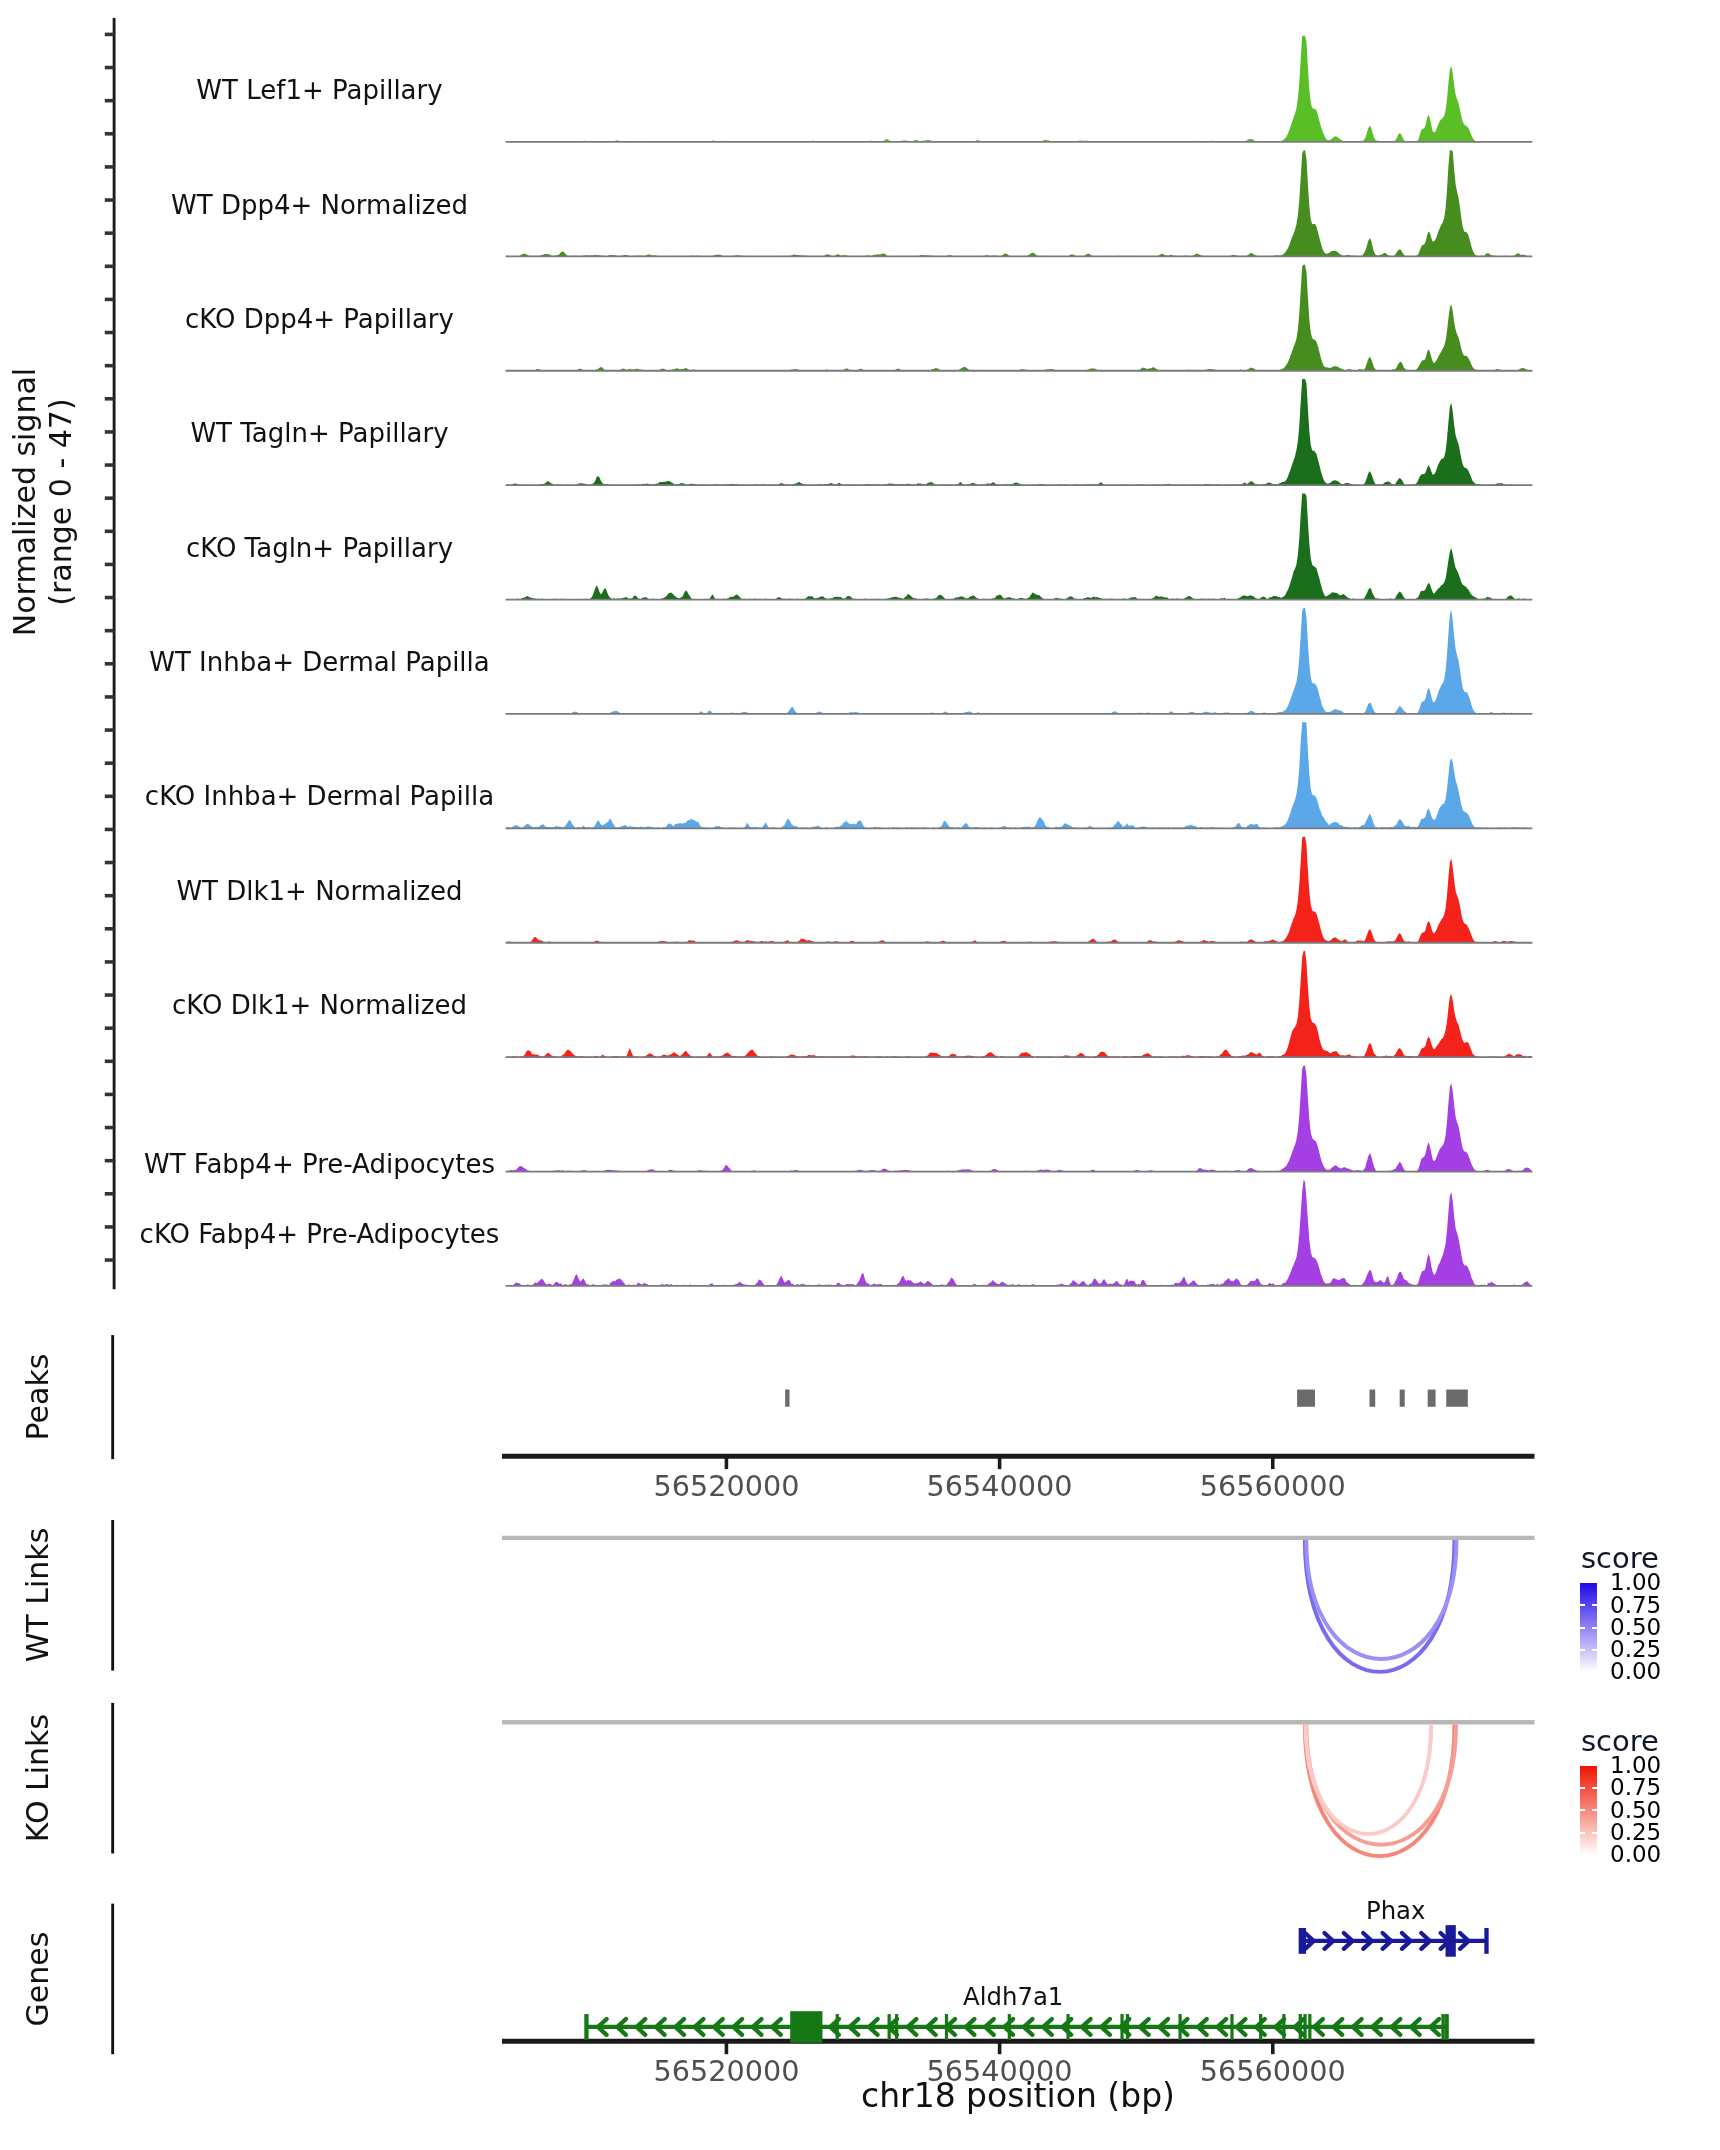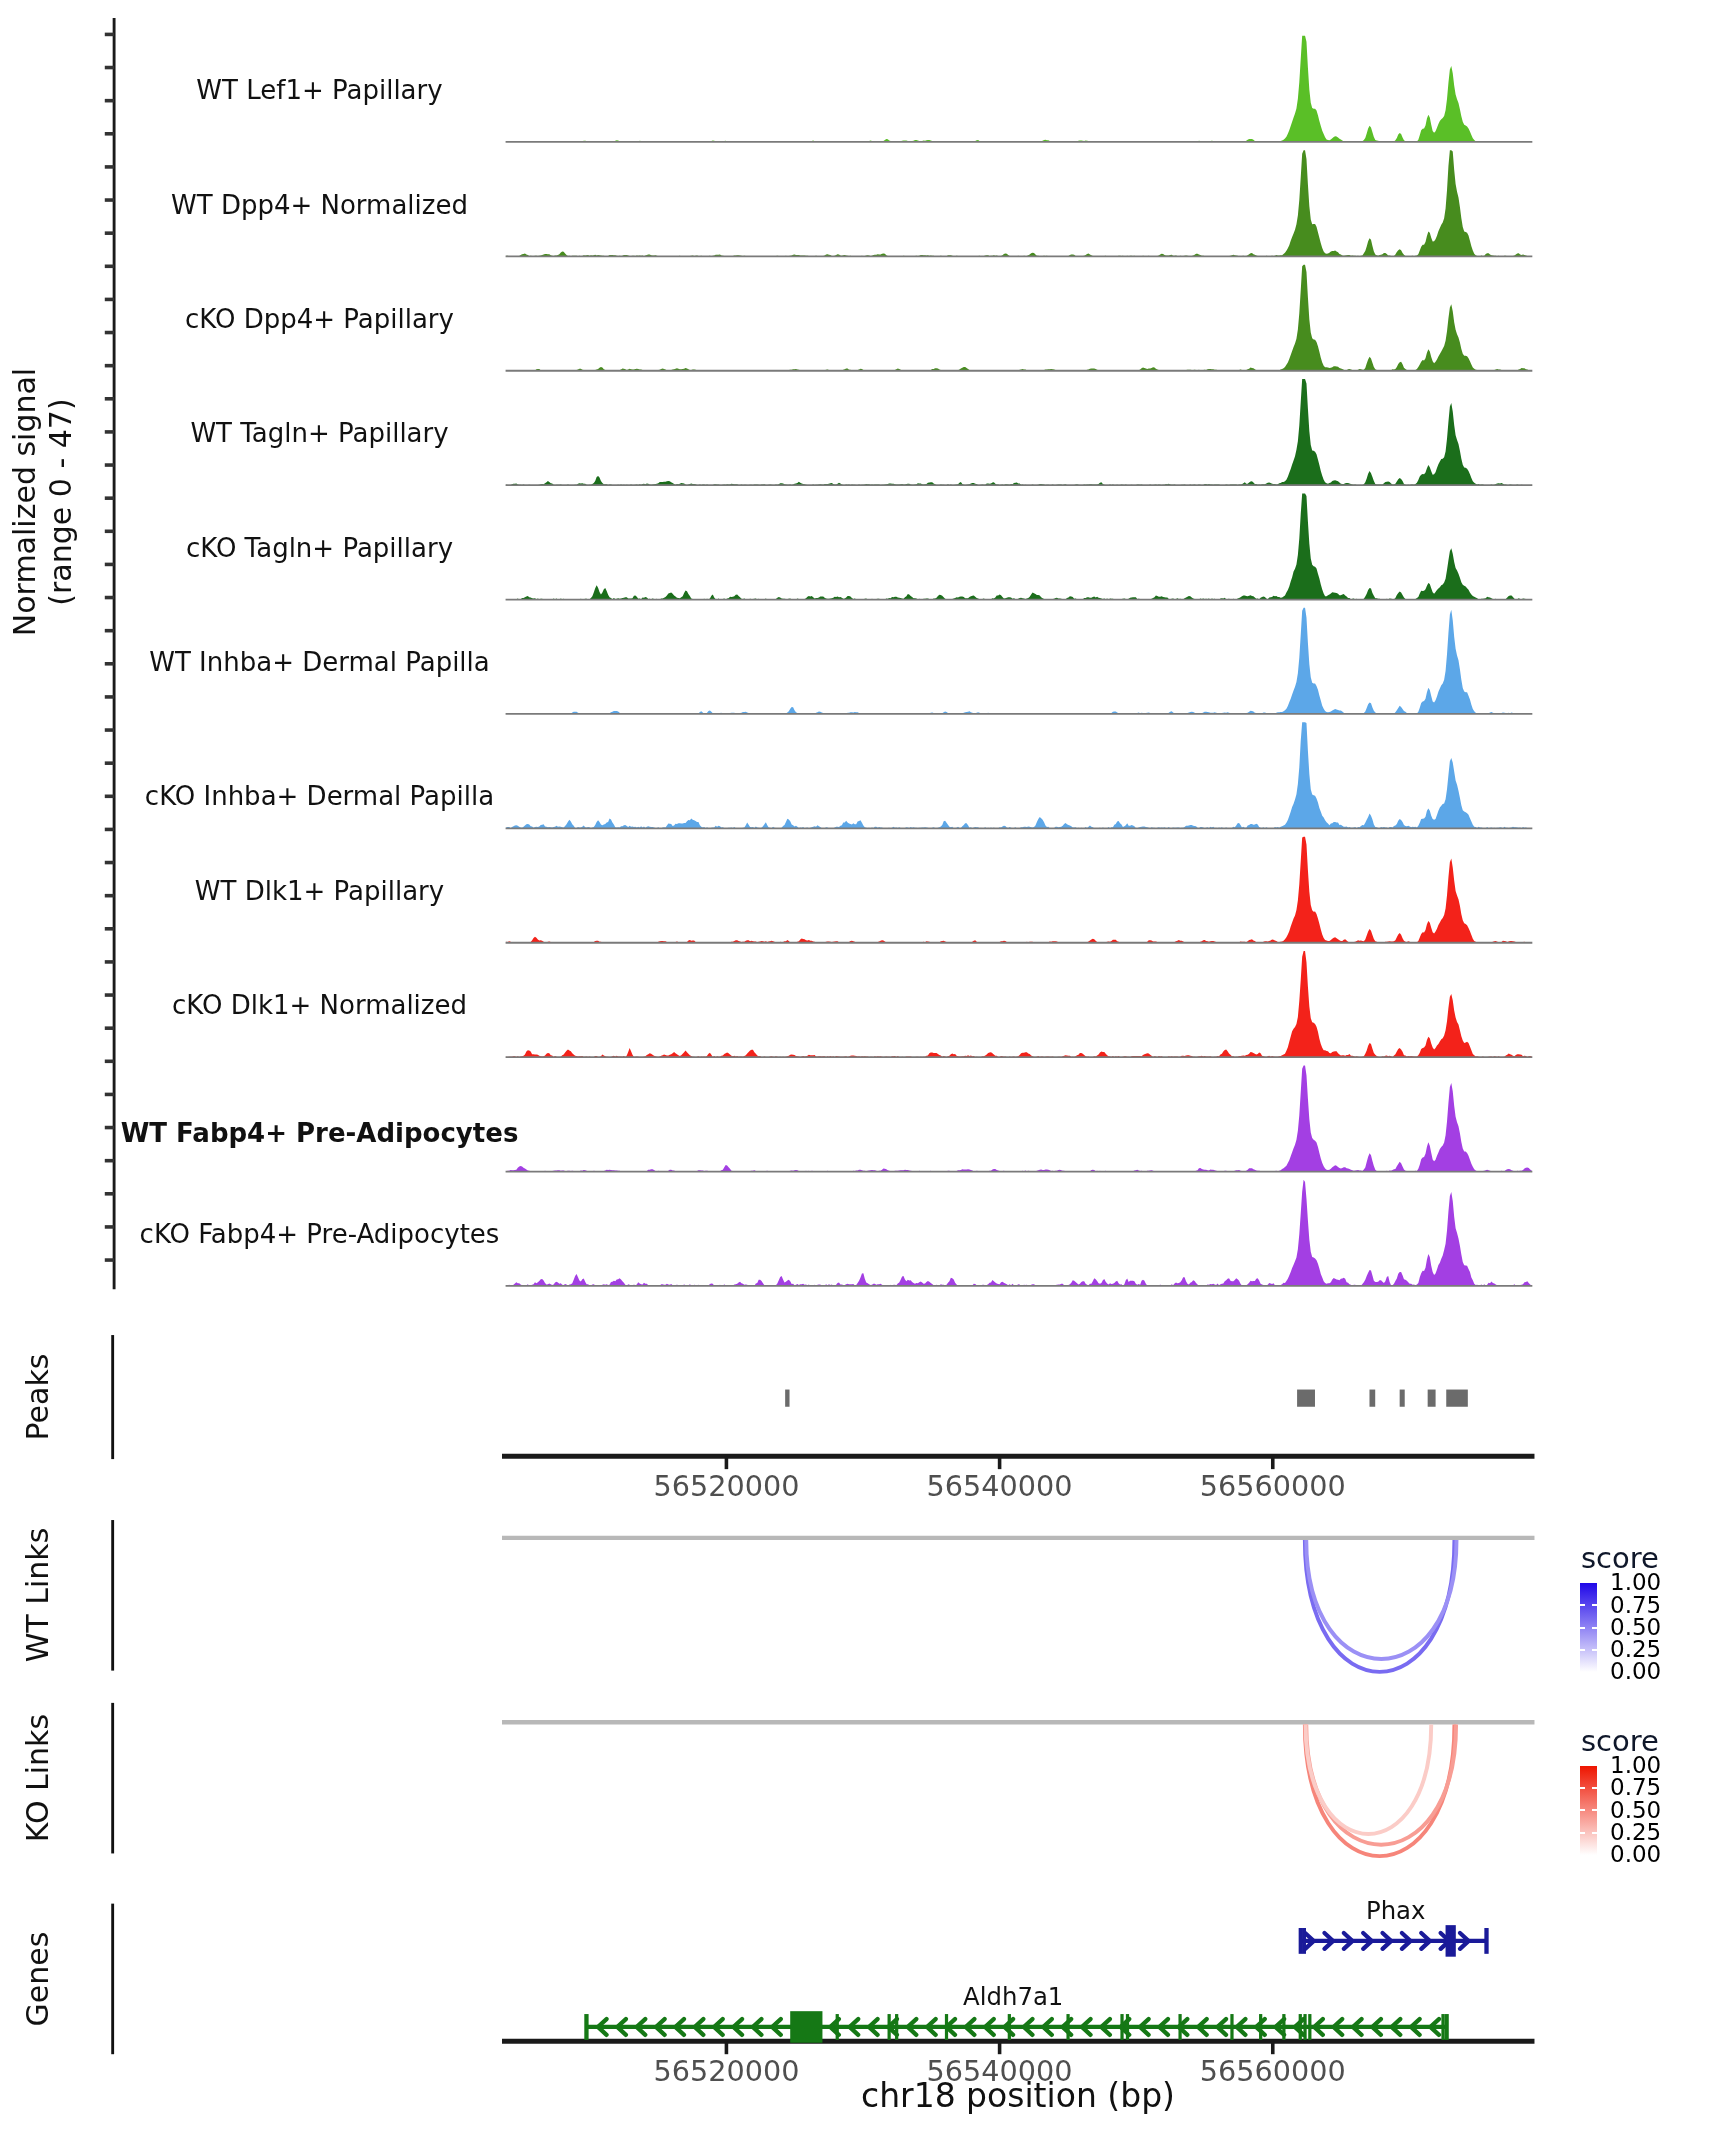--- a/index.html
+++ b/index.html
@@ -248,23 +248,23 @@
   <div class="axis-title" style="left:502px;top:2076px;width:1032px;">chr18 position (bp)</div>
 
   <div id="track-labels">
       <div class="track-label" style="left: 90px; top: 73px;">WT Lef1+ Papillary</div>
       <div class="track-label" style="left: 90px; top: 188px;">WT Dpp4+ Normalized</div>
       <div class="track-label" style="left: 90px; top: 302px;">cKO Dpp4+ Papillary</div>
       <div class="track-label" style="left: 90px; top: 416px;">WT Tagln+ Papillary</div>
       <div class="track-label" style="left: 90px; top: 531px;">cKO Tagln+ Papillary</div>
       <div class="track-label" style="left: 90px; top: 645px;">WT Inhba+ Dermal Papilla</div>
       <div class="track-label" style="left: 90px; top: 759px; margin-top: 20px;">cKO Inhba+ Dermal Papilla</div>
-      <div class="track-label" style="left: 90px; top: 874px;">WT Dlk1+ Papillary</div>
+      <div class="track-label" style="left: 90px; top: 874px;">WT Dlk1+ Normalized</div>
       <div class="track-label" style="left: 90px; top: 988px;">cKO Dlk1+ Normalized</div>
-      <div class="track-label" style="left: 90px; top: 1116px; font-weight: bold;">WT Fabp4+ Pre-Adipocytes</div>
+      <div class="track-label" style="left: 90px; top: 1147px;">WT Fabp4+ Pre-Adipocytes</div>
       <div class="track-label" style="left: 90px; top: 1217px;">cKO Fabp4+ Pre-Adipocytes</div>
     </div>
   <div id="legends">
       <div>
         <div class="legend-title" style="left: 1581px; top: 1541px;">score</div>
         <div class="legend-bar" style="left: 1580px; top: 1583px; height: 89px; background: linear-gradient(to top, rgb(255, 255, 255), rgb(32, 8, 232));"></div>
         <div class="legend-tick" style="left: 1580px; width: 5px; top: 1604px;"></div>
         <div class="legend-tick" style="left: 1592px; width: 5px; top: 1604px;"></div>
         <div class="legend-tick" style="left: 1580px; width: 5px; top: 1627px;"></div>
         <div class="legend-tick" style="left: 1592px; width: 5px; top: 1627px;"></div>

